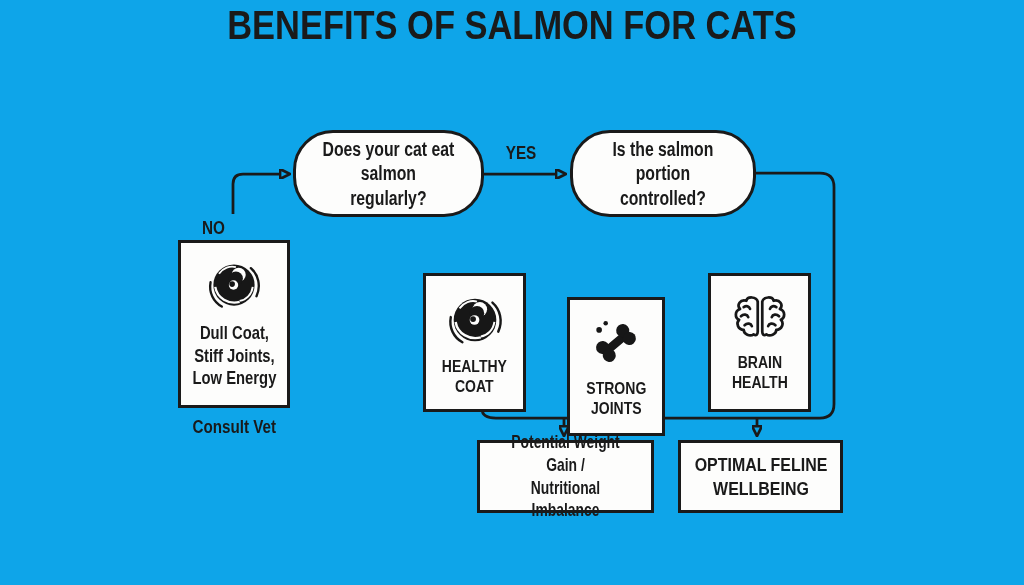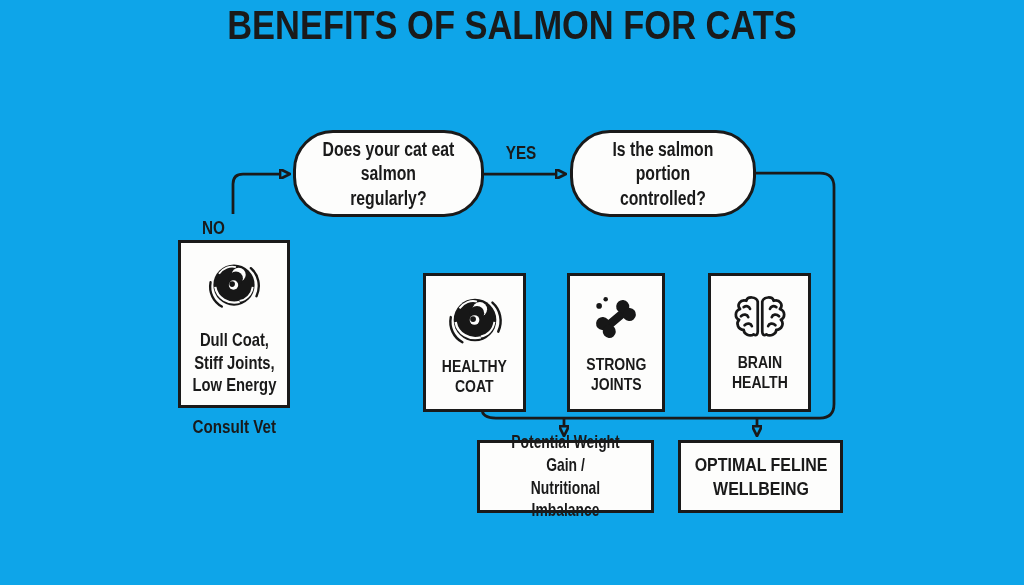--- a/index.html
+++ b/index.html
@@ -76,21 +76,21 @@
     transform: scaleX(0.85);
     transform-origin: center;
   }
   .yes-label { left: 503px; top: 143px; width: 50px; }
   .no-label  { left: 200px; top: 210px; width: 50px; margin-top: 8px; }
   
   .consult-node {
     left: 178px; top: 240px; width: 112px; height: 168px;
     justify-content: flex-start;
     padding-top: 12px;
-    gap: 14px;
+    gap: 7px;
   }
   .consult-node .txt {
     font-size: 18.5px;
     transform: scaleX(0.8);
     transform-origin: center;
   }
   .consult-caption {
     position: absolute;
     left: 163px; top: 415px; width: 142px;
     text-align: center;
@@ -107,21 +107,21 @@
     justify-content: flex-start;
     padding-top: 13px;
     gap: 5px;
   }
   .benefit .txt {
     font-size: 16.5px;
     transform: scaleX(0.85);
     transform-origin: center;
   }
   .b1 { left: 423px; width: 103px; }
-  .b2 { left: 567px; width: 98px; }
+  .b2 { left: 567px; width: 98px; margin-top: 24px; }
   .b3 { left: 708px; width: 103px; }
   
   .outcome { top: 440px; height: 73px; }
   .outcome-a { left: 477px; width: 177px; }
   .outcome-a .txt {
     font-size: 18.5px;
     transform: scaleX(0.75);
     transform-origin: center;
   }
   .outcome-b { left: 678px; width: 165px; }

